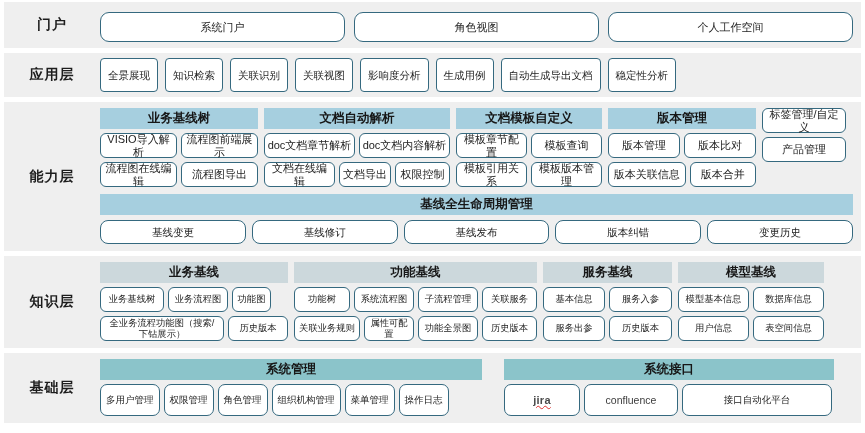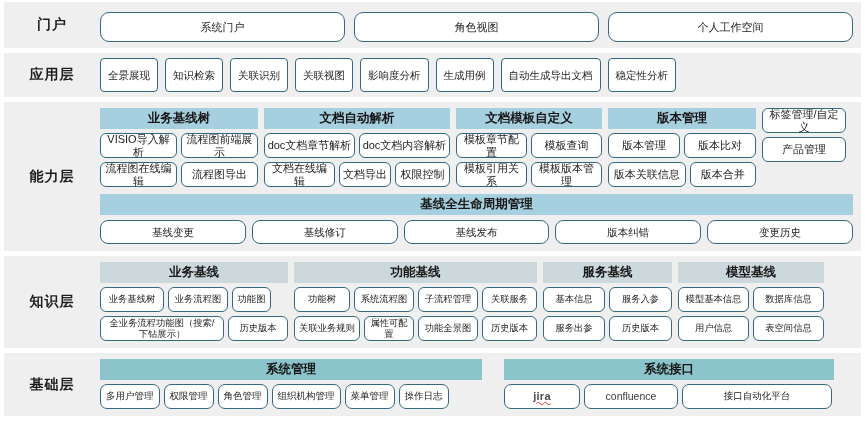--- a/index.html
+++ b/index.html
@@ -90,21 +90,21 @@
   
   .know .layer-body{gap:6px;padding:6px 8px 7px 0;}
   .know-col{display:flex;flex-direction:column;gap:4px;}
   .know-row{display:flex;gap:4px;}
   .know-row .pill{height:25px;font-size:9.3px;border-radius:6px;padding:0 4px;}
 
   
   .base .layer-body{gap:22px;padding:6px 8px 7px 0;}
   .base-col{display:flex;flex-direction:column;gap:4px;}
   .base-row{display:flex;gap:4px;}
-  .base-row .pill{height:25px;font-size:9.5px;border-radius:7px;padding:0 5px;white-space:nowrap;}
+  .base-row .pill{height:32px;font-size:9.5px;border-radius:7px;padding:0 5px;white-space:nowrap;}
 
   .jira{
     color:#4a4a4a;
     font-size:11px;
     font-weight:bold;
     letter-spacing:.3px;
     border-bottom:2px wavy #e03030;
     text-decoration:underline;
     text-decoration-color:#e03030;
     text-decoration-style:wavy;

